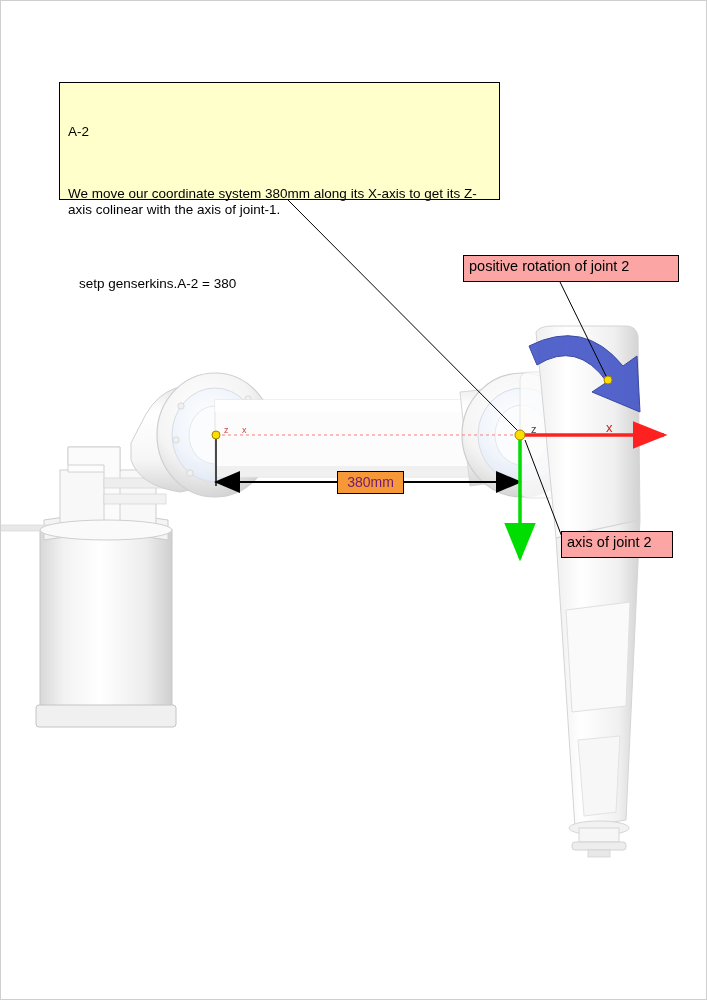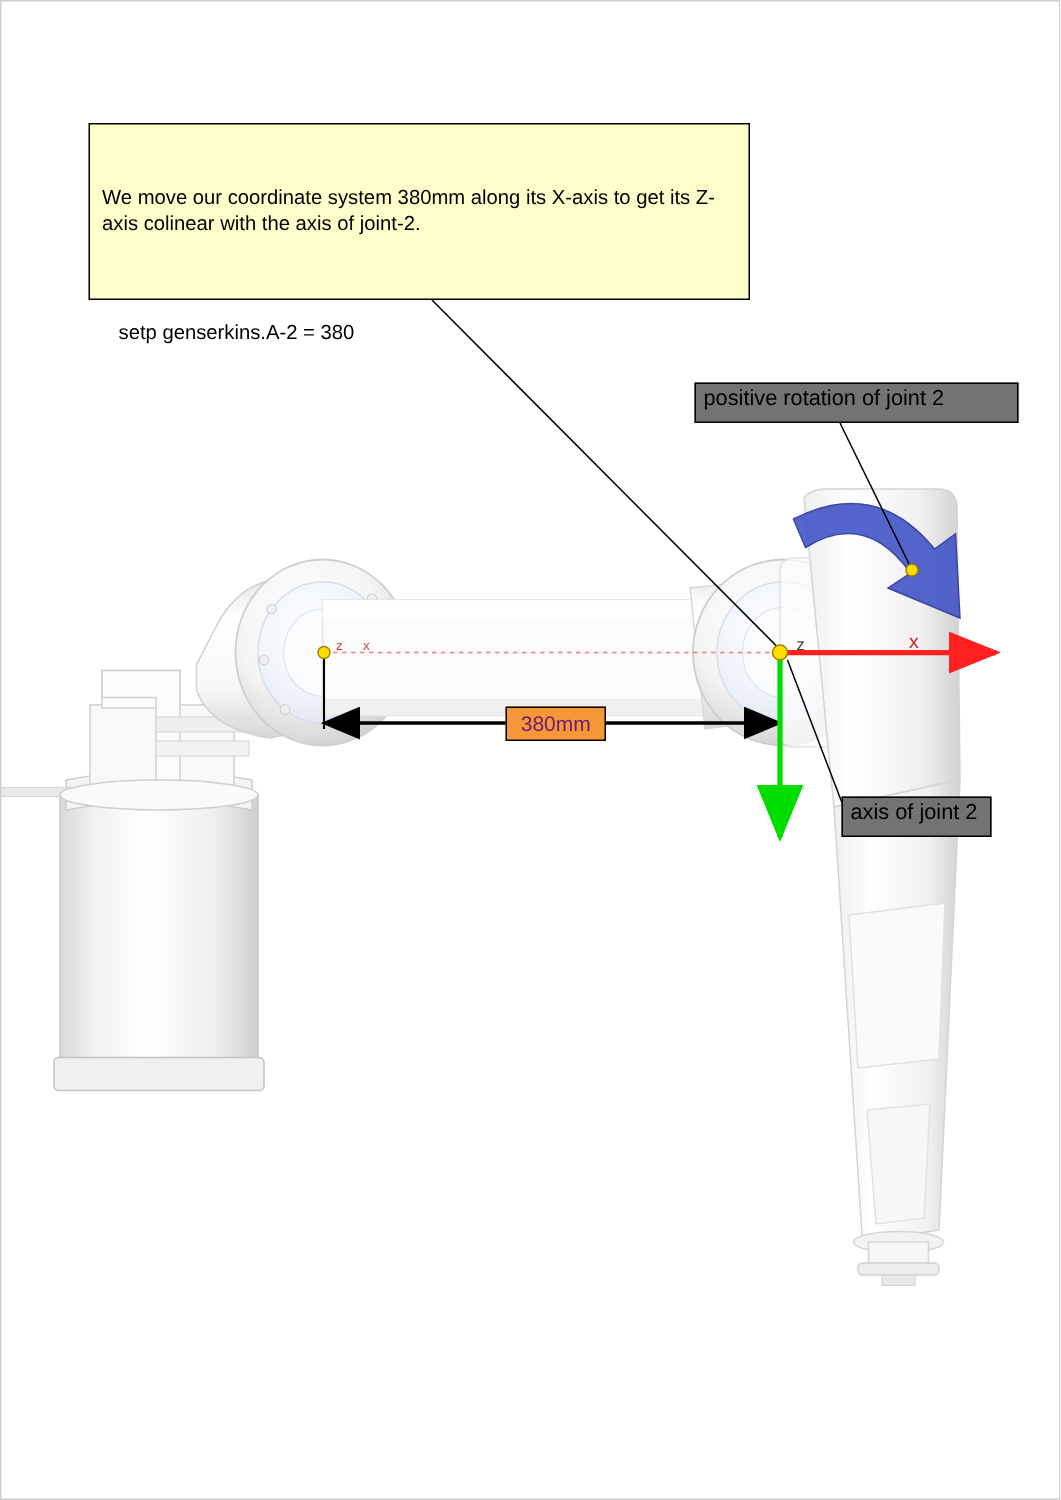--- a/index.html
+++ b/index.html
@@ -56,38 +56,38 @@
     height: 118px;
     padding: 9px 8px 6px 8px;
     font-size: 13.5px;
   }
   #note-a2 .ln-title { margin: 0 0 14px 0; }
   #note-a2 .ln-body  { margin: 0 0 14px 0; line-height: 1.25; }
   #note-a2 .ln-cmd   { margin: 11px; }
 
   .label-box {
     position: absolute;
-    background: #737373;
+    background: #fca5a5;
     border: 1px solid #000000;
     box-sizing: border-box;
     font-size: 14.5px;
     color: #000000;
     padding: 2px 4px 3px 5px;
     white-space: nowrap;
   }
   #label-positive-rotation {
     left: 463px;
     top: 255px;
     width: 216px;
     height: 27px;
   }
   #label-axis-joint2 {
     left: 561px;
     top: 531px;
-    width: 100px;
+    width: 112px;
     height: 27px;
   }
 
   #label-380mm {
     position: absolute;
     left: 337px;
     top: 471px;
     width: 67px;
     height: 23px;
     background: #f79838;
@@ -226,21 +226,22 @@
       <line x1="520" y1="435" x2="664" y2="435" stroke="#ff2020" stroke-width="3.5" marker-end="url(#arrowRed)"></line>
       <line x1="520" y1="435" x2="520" y2="558" stroke="#00dd00" stroke-width="3.5" marker-end="url(#arrowGreen)"></line>
       <circle cx="520" cy="435" r="5" fill="#ffdd00" stroke="#a08400" stroke-width="1"></circle>
       <circle cx="608" cy="380" r="4" fill="#ffdd00" stroke="#a08400" stroke-width="1"></circle>
       <text x="531" y="433" font-family="'Liberation Sans',sans-serif" font-size="11" fill="#444444">z</text>
       <text x="606" y="432" font-family="'Liberation Sans',sans-serif" font-size="13" fill="#cc2222">x</text>
     </g>
   </svg>
 
   <div class="callout" id="note-a2">
-    <p class="ln-body">We move our coordinate system 380mm along its X-axis to get its Z-axis colinear with the axis of joint-2.</p>
+    <p class="ln-title">A-2</p>
+    <p class="ln-body">We move our coordinate system 380mm along its X-axis to get its Z-axis colinear with the axis of joint-1.</p>
     <p class="ln-cmd">setp genserkins.A-2 = 380</p>
   </div>
 
   <div class="label-box" id="label-positive-rotation">positive rotation of joint 2</div>
 
   <div class="label-box" id="label-axis-joint2">axis of joint 2</div>
 
   <div id="label-380mm">380mm</div>
 
   <div class="frame-border"></div>

